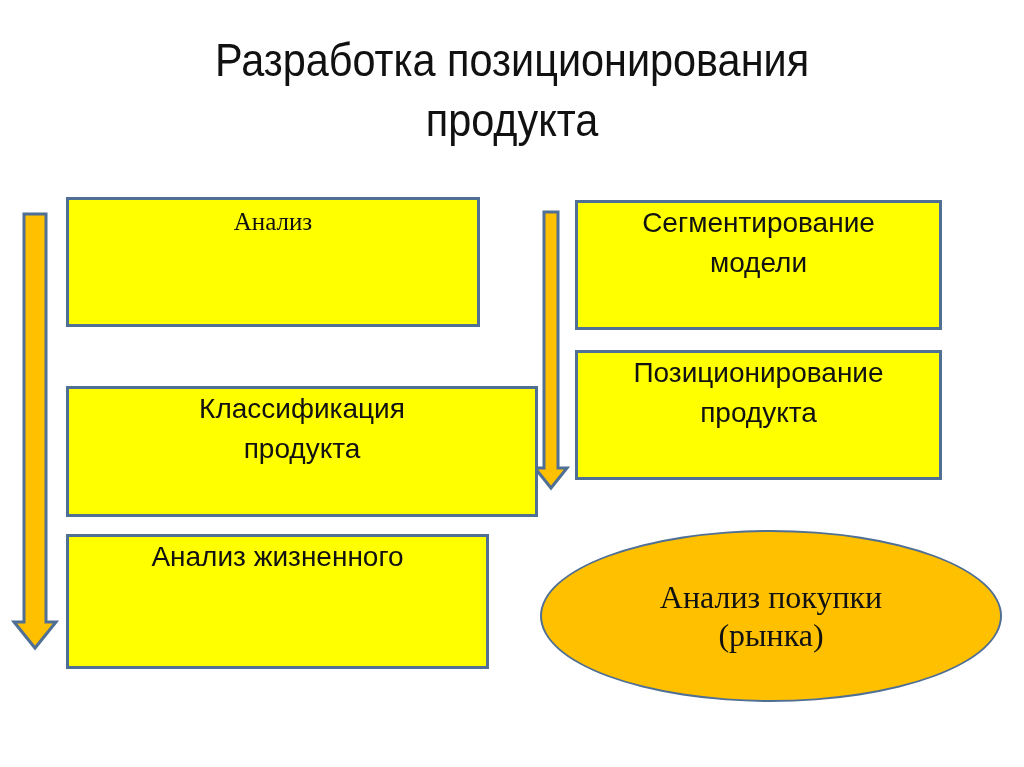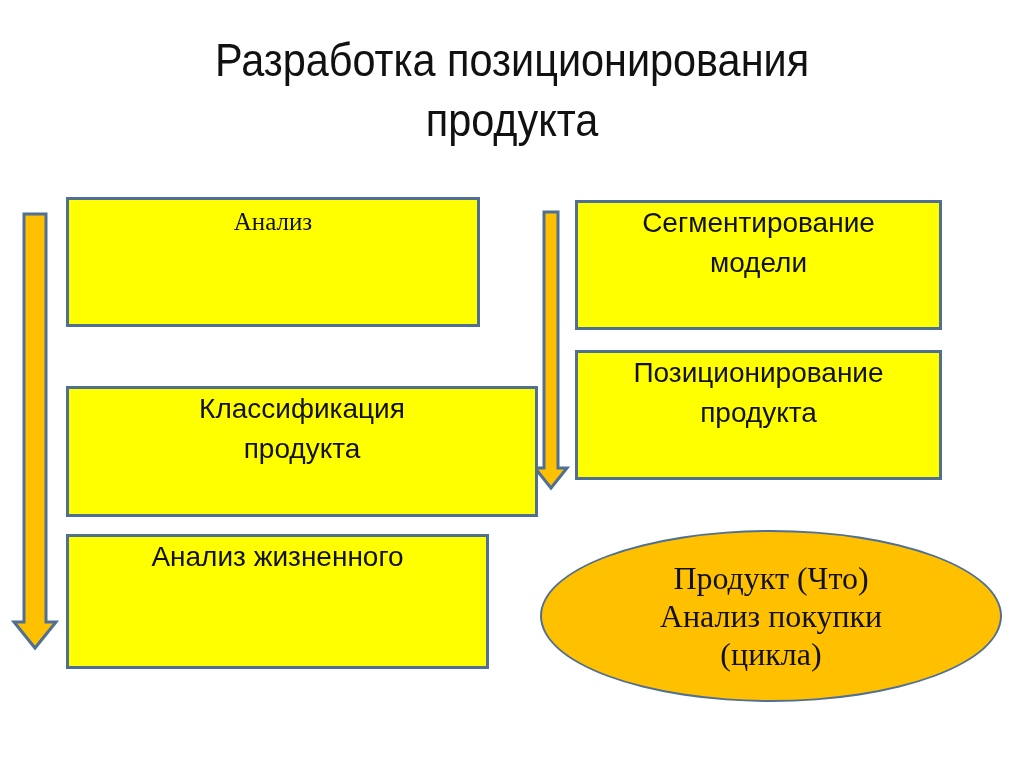--- a/index.html
+++ b/index.html
@@ -60,17 +60,16 @@
 
 <div class="box sans" style="left:575px; top:350px; width:367px; height:130px;">
   <div>
     <span class="line">Позиционирование</span>
     <span class="line">продукта</span>
   </div>
 </div>
 
 <div class="ellipse">
   <div>
-    <span class="line">Продукт (Что)</span>
     <span class="line">Анализ покупки</span>
-    <span class="line">(цикла)</span>
+    <span class="line">(рынка)</span>
   </div>
 </div>
 
 </body></html>

